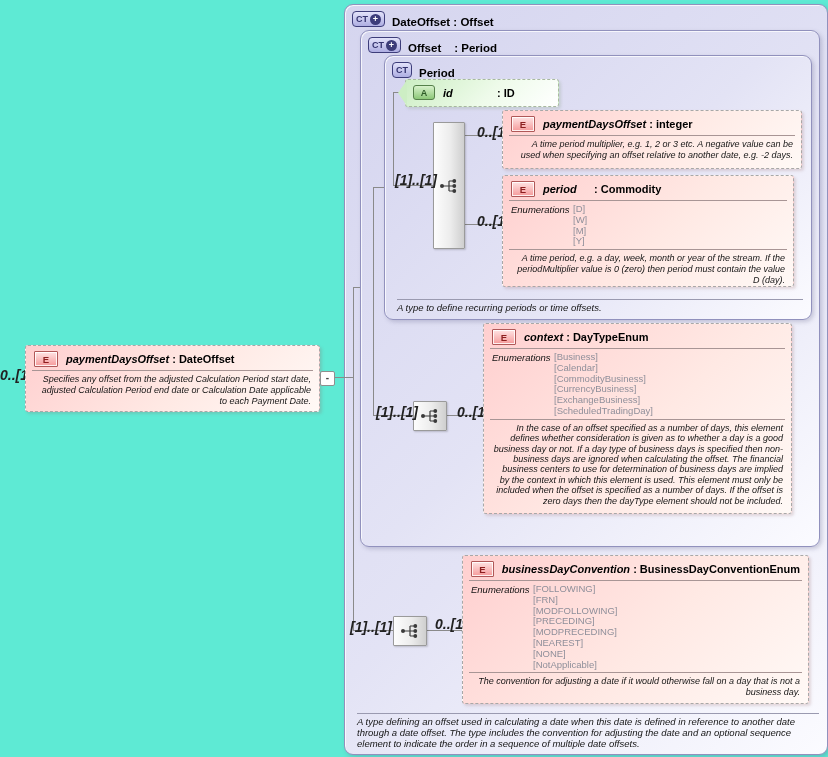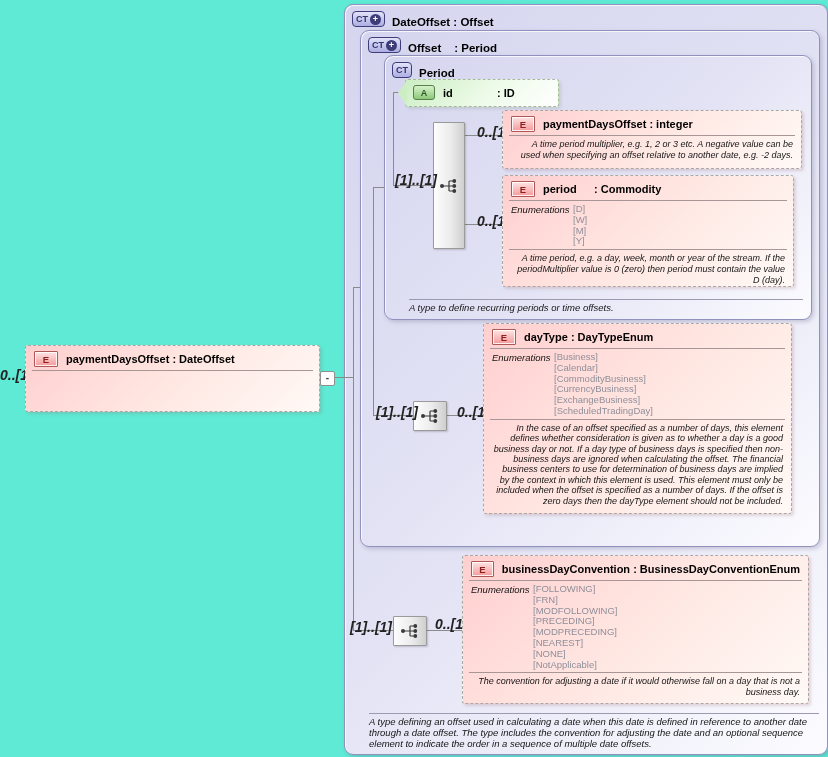--- a/index.html
+++ b/index.html
@@ -14,30 +14,30 @@
   .ct-title{font-weight:bold;font-size:11.5px;color:#000;white-space:nowrap;}
   .ct-title .nm{display:inline-block;margin-top:6px;}
   .nm-offset{min-width:43px;}
   .badge-ct{display:inline-flex;align-items:center;height:14px;padding:0 3px;
             border:1px solid #3d3d7a;border-radius:4px;
             background:linear-gradient(#e2e2fa,#aeaee2);
             font-weight:bold;font-size:9px;color:#32326e;line-height:14px;}
   .badge-plus{display:inline-block;width:11px;height:11px;margin-left:2px;border-radius:50%;
               background:#3d3d7a;color:#fff;font-size:9px;line-height:11px;font-weight:bold;
               text-align:center;}
-  .ct-footer{position:absolute;left:24px;right:8px;border-top:1px solid #9a9ab0;
+  .ct-footer{position:absolute;left:12px;right:8px;border-top:1px solid #9a9ab0;
              padding-top:2px;font-style:italic;font-size:9.5px;line-height:11px;color:#151515;}
 
   
   .box-el{position:absolute;border:1px dashed #a8a8a8;border-radius:3px;overflow:hidden;
           background:linear-gradient(135deg,#ffcfcf 0%,#ffe9e4 55%,#fff9f6 100%);
           box-shadow:2px 2px 3px rgba(150,100,100,.22);}
   .el-hdr{display:flex;align-items:center;gap:8px;padding:5px 8px 3px 8px;}
   .el-title{font-weight:bold;font-size:11px;color:#000;white-space:nowrap;}
-  .el-title .nm{display:inline-block;}
+  .el-title .nm{display:inline-block;font-style:italic;}
   .nm-id{min-width:51px;}
   .nm-period{min-width:48px;}
   .badge-e{display:inline-flex;align-items:center;justify-content:center;width:22px;height:14px;
            border:1px solid #b05858;border-radius:1px;
            background:linear-gradient(#ffe4e4,#f59a9a);
            box-shadow:inset 0 0 0 1px rgba(255,255,255,.85);
            font-weight:bold;font-size:9.5px;color:#8c1f1f;}
   .el-sep{border-top:1px solid #a89595;margin:0 6px;}
   .el-desc{font-style:italic;font-size:9px;line-height:11px;color:#151515;padding:3px 8px 4px 8px;text-align:right;}
   .desc-tight{line-height:10.4px;}
@@ -189,21 +189,21 @@
           <div>[Y]</div>
         </div>
     </div>
     <div class="el-sep"></div>
     <div class="el-desc">A time period, e.g. a day, week, month or year of the stream. If the periodMultiplier value is 0 (zero) then period must contain the value D (day).</div>
   </div>
 
   <div class="box-el" style="left:483px;top:323px;width:307px;height:189px;">
     <div class="el-hdr">
       <span class="badge-e">E</span>
-      <span class="el-title"><span class="nm">dayType</span> <span>: DayTypeEnum</span></span>
+      <span class="el-title"><span class="nm">context</span> <span>: DayTypeEnum</span></span>
     </div>
     <div class="el-sep"></div>
     <div class="enum-row">
       <div class="enum-label">Enumerations</div>
       <div class="enum-vals">
           <div>[Business]</div>
           <div>[Calendar]</div>
           <div>[CommodityBusiness]</div>
           <div>[CurrencyBusiness]</div>
           <div>[ExchangeBusiness]</div>
@@ -236,17 +236,18 @@
     <div class="el-sep"></div>
     <div class="el-desc">The convention for adjusting a date if it would otherwise fall on a day that is not a business day.</div>
   </div>
 
   <div class="box-el" style="left:25px;top:345px;width:293px;height:65px;">
     <div class="el-hdr">
       <span class="badge-e">E</span>
       <span class="el-title"><span class="nm">paymentDaysOffset</span> <span>: DateOffset</span></span>
     </div>
     <div class="el-sep"></div>
+    <div class="el-desc">Specifies any offset from the adjusted Calculation Period start date, adjusted Calculation Period end date or Calculation Date applicable to each Payment Date.</div>
   </div>
 
   <div class="toggle" style="left:320px;top:371px;">-</div>
 
 </div>
 
 </body></html>

